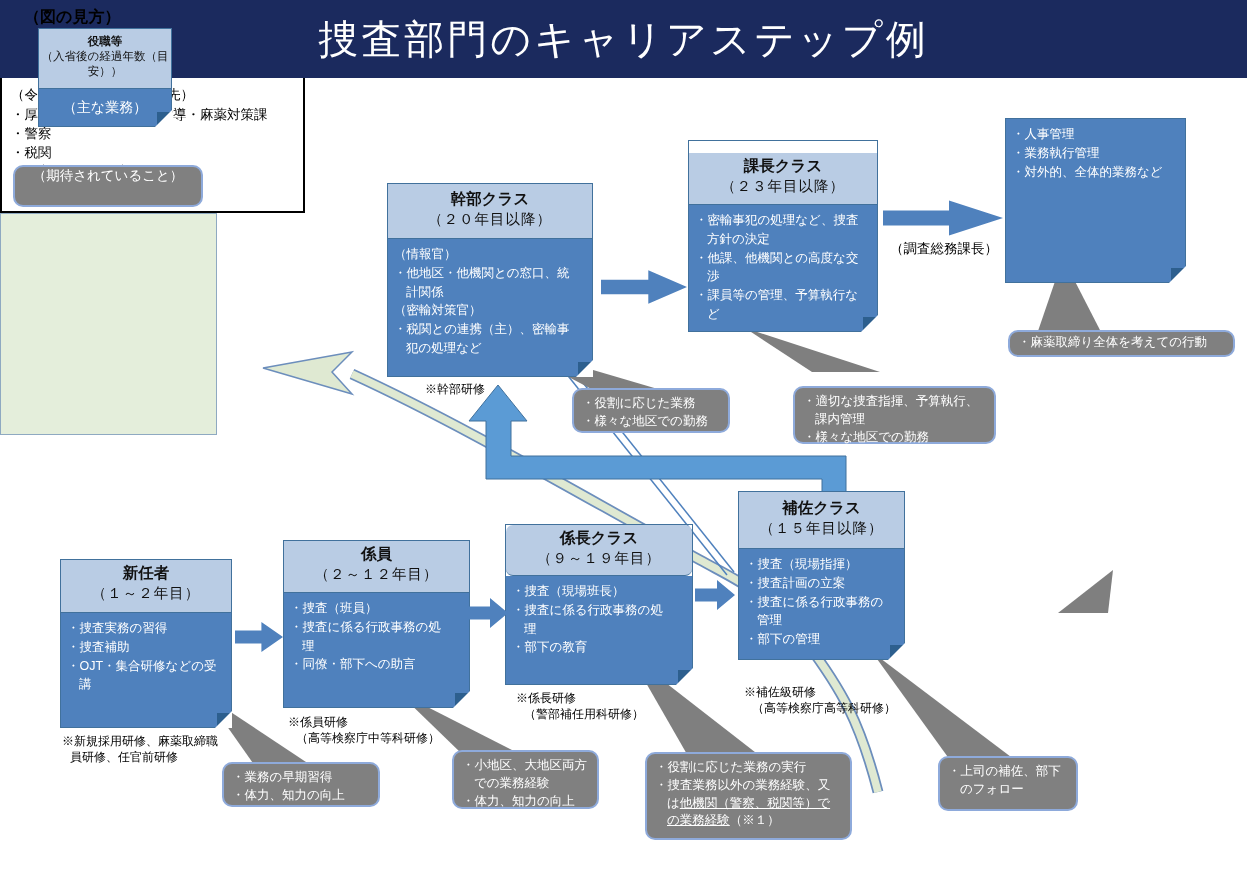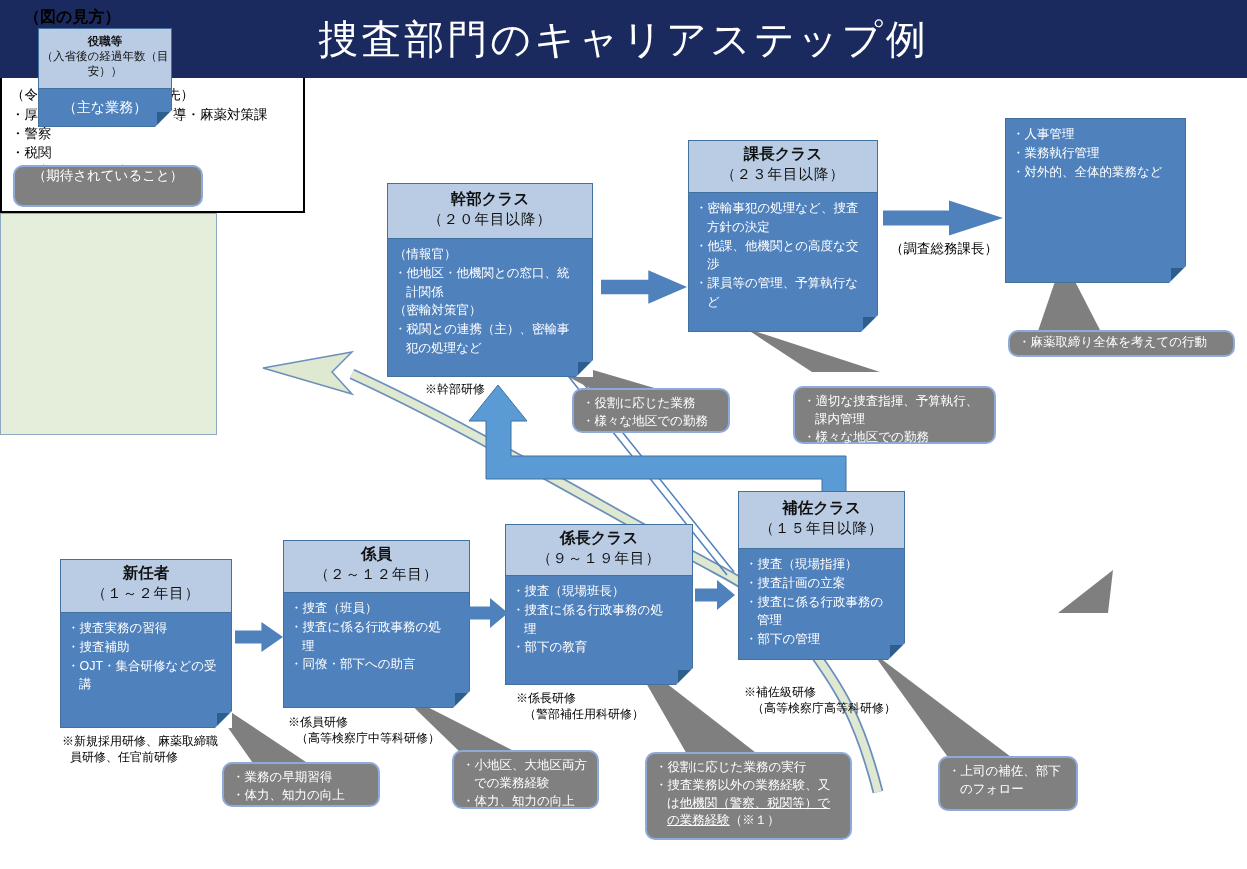--- a/index.html
+++ b/index.html
@@ -132,21 +132,21 @@
       <div class="fold-flap"></div>
       <div class="fold-cut"></div>
     </div>
   </div>
   <div class="note abs" style="left:288px;top:714px;width:190px;">
     <div>※係員研修</div>
     <div class="ind">（高等検察庁中等科研修）</div>
   </div>
 
   <div class="stage abs" style="left:505px;top:524px;width:188px;height:161px;">
-    <div class="hd" style="flex:0 0 51px;">
+    <div class="hd" style="flex:0 0 51px;border-radius:7px;">
       <div class="t1">係長クラス</div>
       <div class="t2">（９～１９年目）</div>
     </div>
     <div class="bd" style="padding-right:18px;">
       <div class="li">・捜査（現場班長）</div>
       <div class="li">・捜査に係る行政事務の処理</div>
       <div class="li">・部下の教育</div>
       <div class="fold-flap"></div>
       <div class="fold-cut"></div>
     </div>
@@ -187,21 +187,21 @@
       <div class="li">・税関との連携（主）、密輸事犯の処理など</div>
       <div class="fold-flap"></div>
       <div class="fold-cut"></div>
     </div>
   </div>
   <div class="note abs" style="left:425px;top:381px;width:110px;">
     <div>※幹部研修</div>
   </div>
 
   <div class="stage abs" style="left:688px;top:140px;width:190px;height:192px;">
-    <div class="hd" style="flex:0 0 52px;">
+    <div class="hd" style="flex:0 0 52px;margin-top:12px;">
       <div class="t1">課長クラス</div>
       <div class="t2">（２３年目以降）</div>
     </div>
     <div class="bd" style="padding-right:12px;">
       <div class="li">・密輸事犯の処理など、捜査方針の決定</div>
       <div class="li">・他課、他機関との高度な交渉</div>
       <div class="li">・課員等の管理、予算執行など</div>
       <div class="fold-flap"></div>
       <div class="fold-cut"></div>
     </div>

